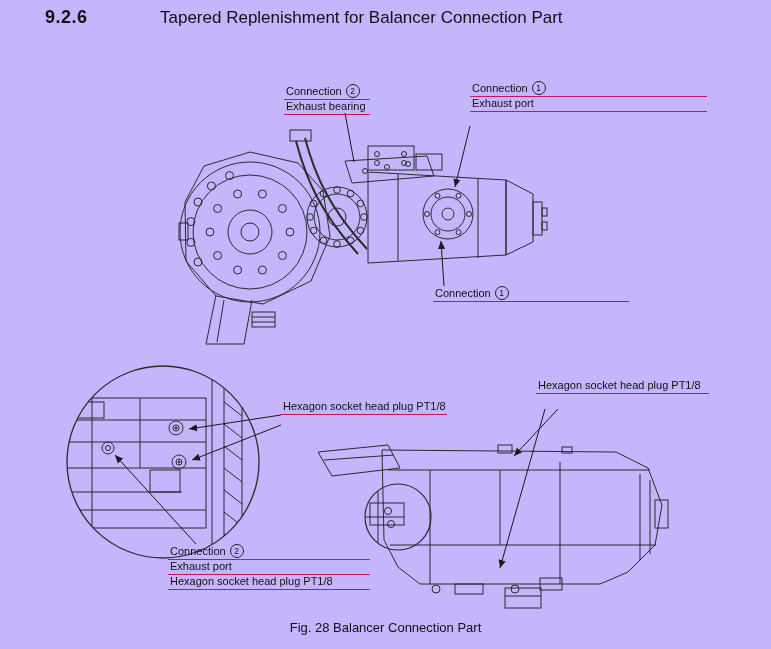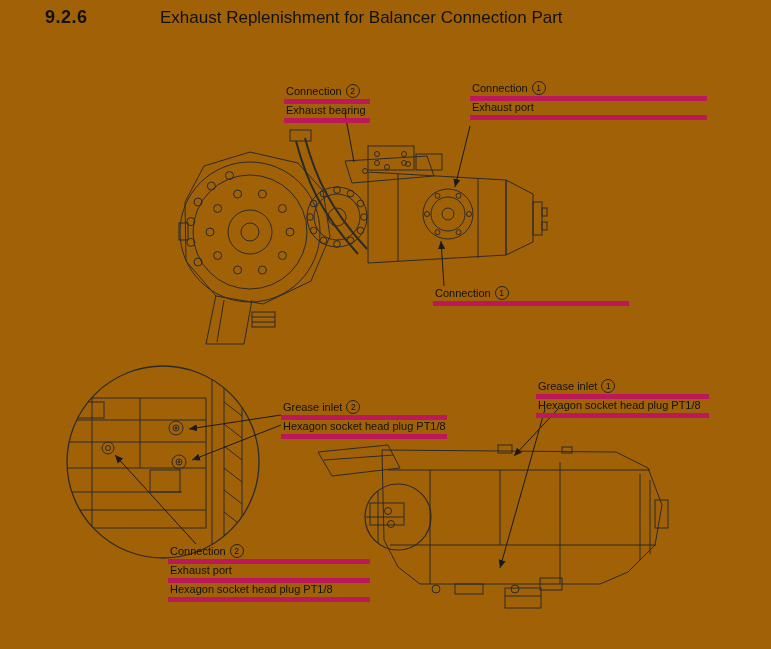--- a/index.html
+++ b/index.html
@@ -1,37 +1,37 @@
 <!DOCTYPE html>
 <html><head>
 <meta charset="utf-8">
 <style>
   html,body{margin:0;padding:0;background:#fff;}
   .page{
-    position:relative;width:771px;height:649px;background:#a16207;overflow:hidden;
+    position:relative;width:771px;height:649px;background:#c4b5fd;overflow:hidden;
     font-family:"Liberation Sans",sans-serif;color:#111;
   }
   .heading-number{position:absolute;left:45px;top:7px;font-size:18px;font-weight:bold;letter-spacing:.5px;}
   .heading-title{position:absolute;left:160px;top:8px;font-size:17px;}
   .caption{position:absolute;left:0;top:620px;width:100%;text-align:center;font-size:13px;}
   svg.art{position:absolute;left:0;top:0;}
   .callout{position:absolute;font-size:11px;line-height:13px;color:#111;}
-  .c-row{border-bottom:5px solid #be185d;padding:0 2px 1px 2px;white-space:nowrap;}
+  .c-row{border-bottom:1px solid #be185d;padding:0 2px 1px 2px;white-space:nowrap;}
   .num{
     display:inline-block;width:12px;height:12px;border:1px solid #222;border-radius:50%;
     font-size:8.5px;line-height:12px;text-align:center;margin-left:4px;vertical-align:1px;
   }
 </style>
 </head>
 <body>
 
 <div class="page">
 
   <span class="heading-number">9.2.6</span>
-  <span class="heading-title">Exhaust Replenishment for Balancer Connection Part</span>
+  <span class="heading-title">Tapered Replenishment for Balancer Connection Part</span>
 
   <svg class="art" width="771" height="649" viewBox="0 0 771 649">
     <defs>
       <marker id="arr" viewBox="0 0 10 10" markerWidth="9" markerHeight="9" refX="9" refY="5" orient="auto-start-reverse">
         <path d="M0,1 L9,5 L0,9 z" fill="#1a1a1a"></path>
       </marker>
       <clipPath id="detailClip">
           <circle cx="163" cy="462" r="96"></circle>
         </clipPath>
       <clipPath id="miniClip">
@@ -218,29 +218,28 @@
   <div class="callout" style="left:470px;top:81px;width:237px">
     <div class="c-row"><span>Connection</span><span class="num">1</span></div>
     <div class="c-row">Exhaust port</div>
   </div>
 
   <div class="callout" style="left:433px;top:286px;width:196px">
     <div class="c-row"><span>Connection</span><span class="num">1</span></div>
   </div>
 
   <div class="callout" style="left:281px;top:400px;width:166px">
-    <div class="c-row"><span>Grease inlet</span><span class="num">2</span></div>
     <div class="c-row">Hexagon socket head plug PT1/8</div>
   </div>
 
   <div class="callout" style="left:536px;top:379px;width:173px">
-    <div class="c-row"><span>Grease inlet</span><span class="num">1</span></div>
     <div class="c-row">Hexagon socket head plug PT1/8</div>
   </div>
 
   <div class="callout" style="left:168px;top:544px;width:202px">
     <div class="c-row"><span>Connection</span><span class="num">2</span></div>
     <div class="c-row">Exhaust port</div>
     <div class="c-row">Hexagon socket head plug PT1/8</div>
   </div>
 
+  <div class="caption">Fig. 28  Balancer Connection Part</div>
 
 </div>
 
 </body></html>

